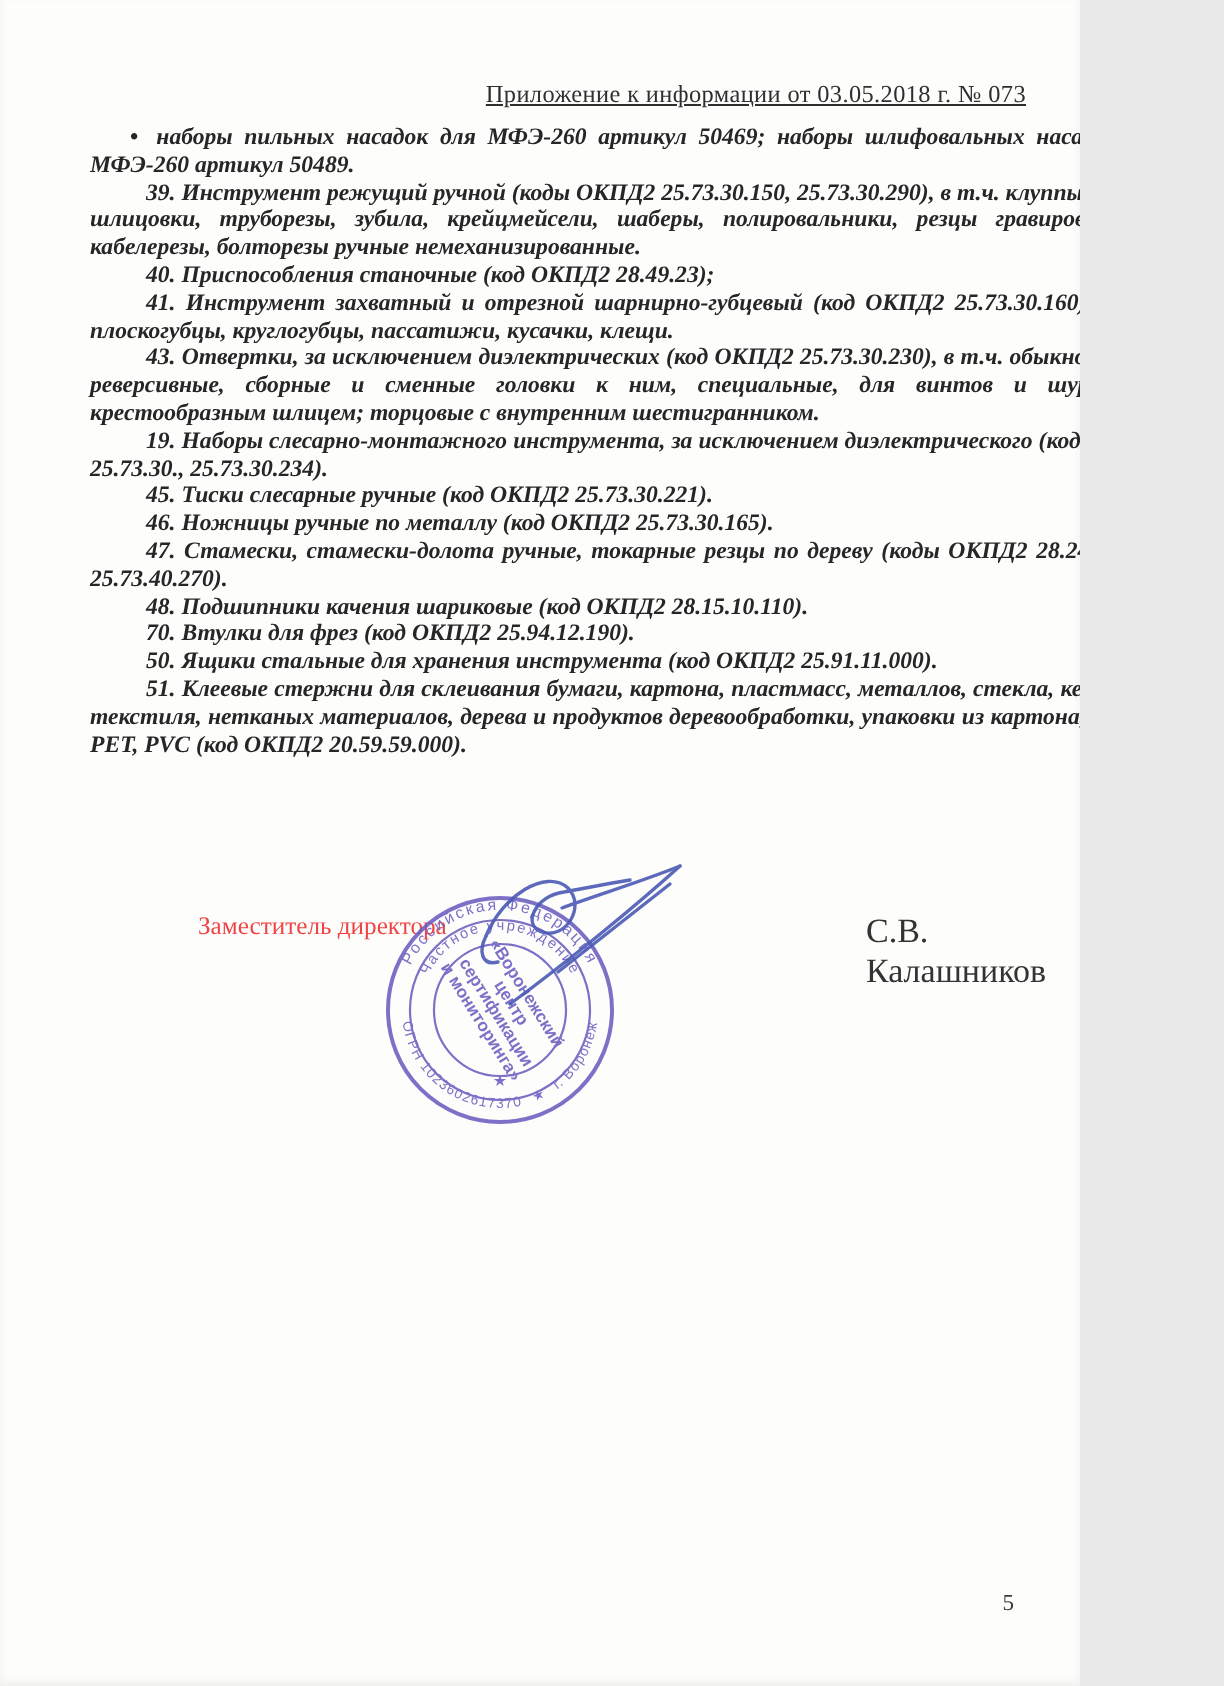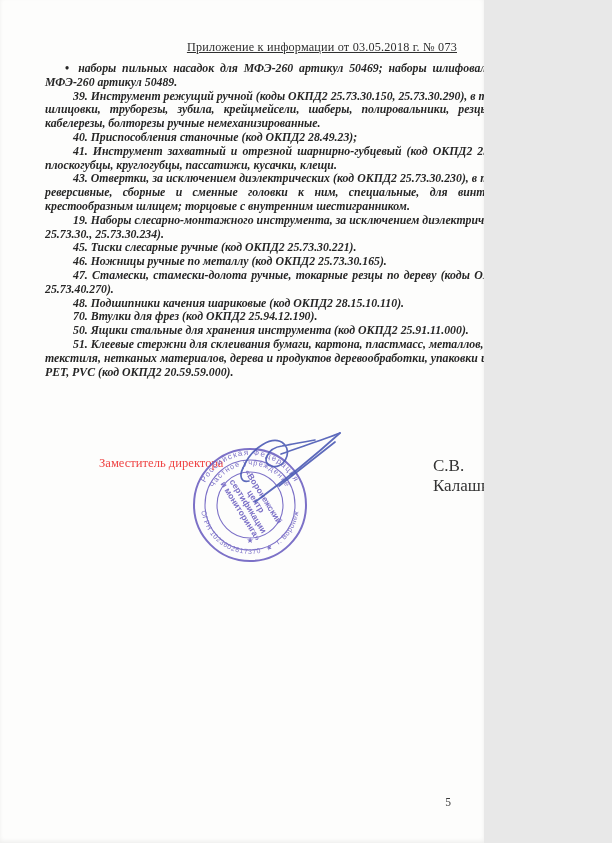--- a/index.html
+++ b/index.html
@@ -1,18 +1,18 @@
 <!DOCTYPE html>
 <html><head>
 <meta charset="utf-8">
 <style>
   html,body{margin:0;padding:0;background:#e8e8e8;}
   .page{
     position:relative;
-    width:484px;height:843px;
+    width:540px;height:843px;
     background:#fdfdfc;
     font-family:"Liberation Serif", serif;
     color:#2a2a2a;
     overflow:hidden;
     box-shadow:inset 0 -2px 4px rgba(0,0,0,.06);
   }
   .header{
     position:absolute;
     top:40px;right:27px;
     font-size:12.2px;

